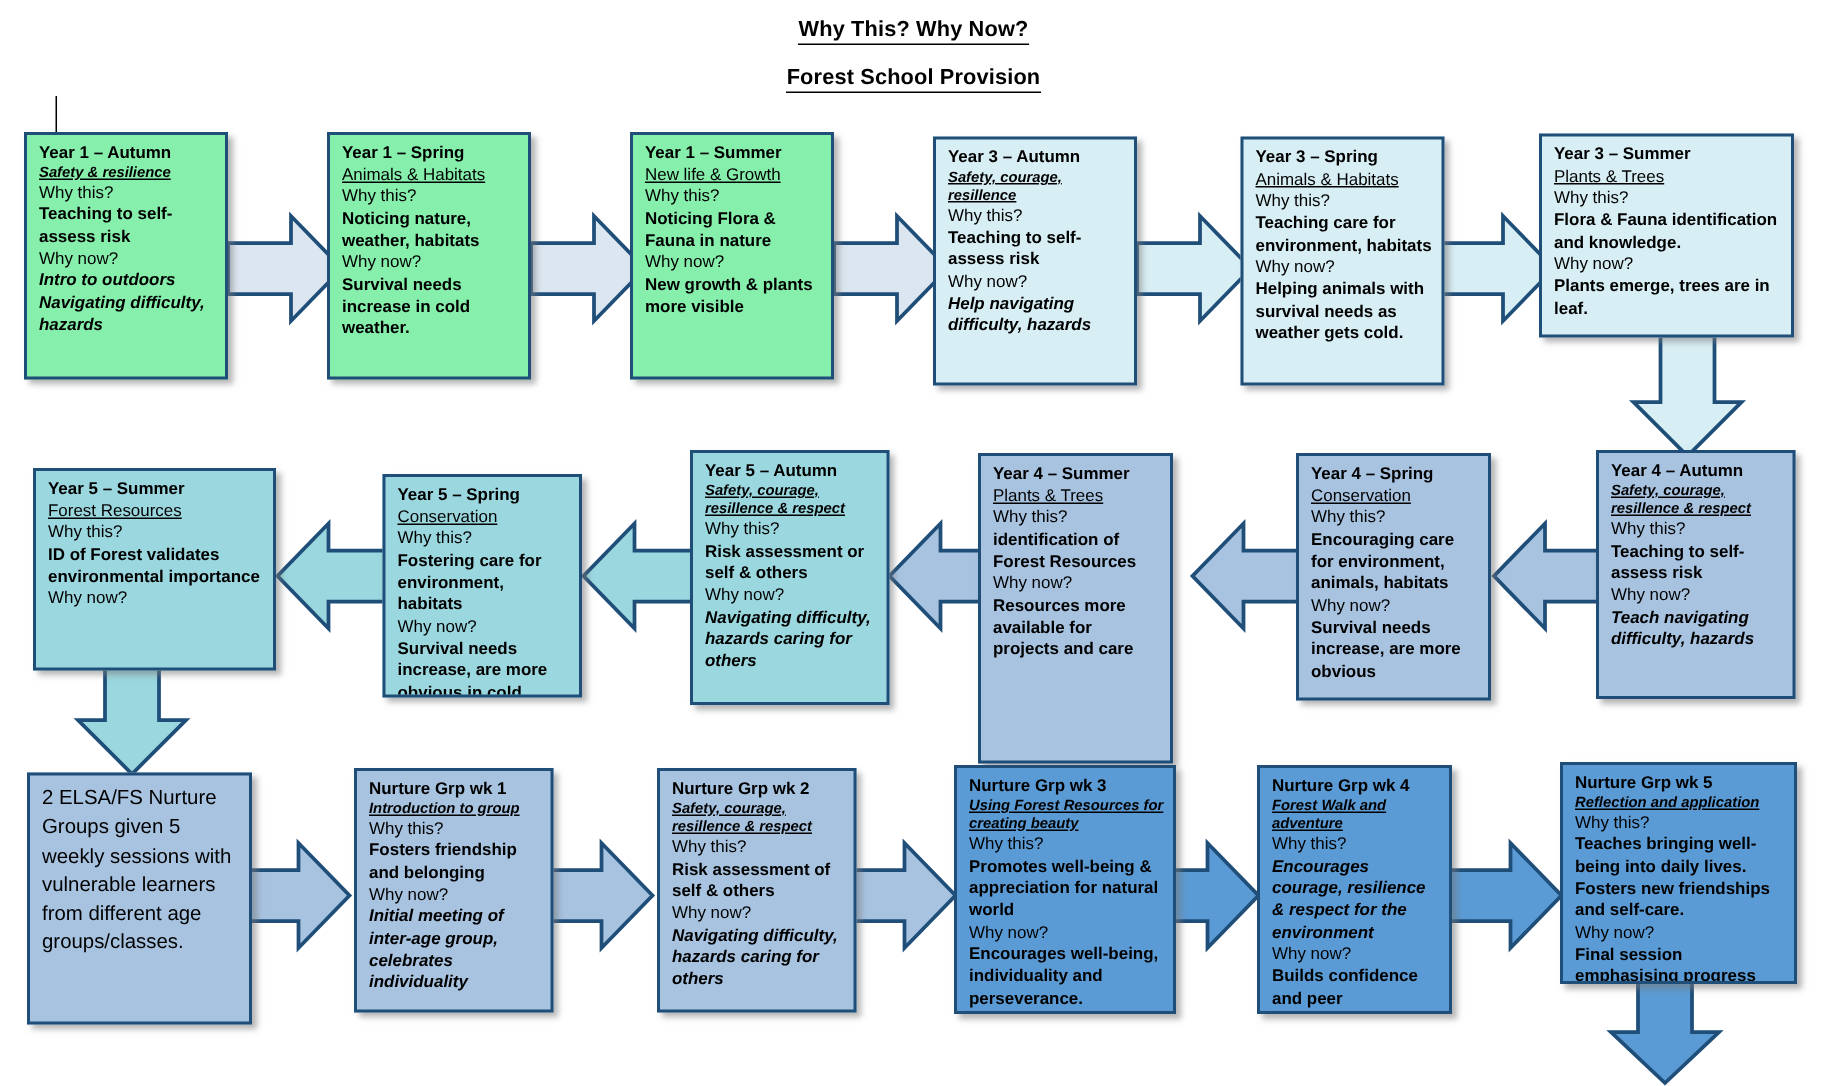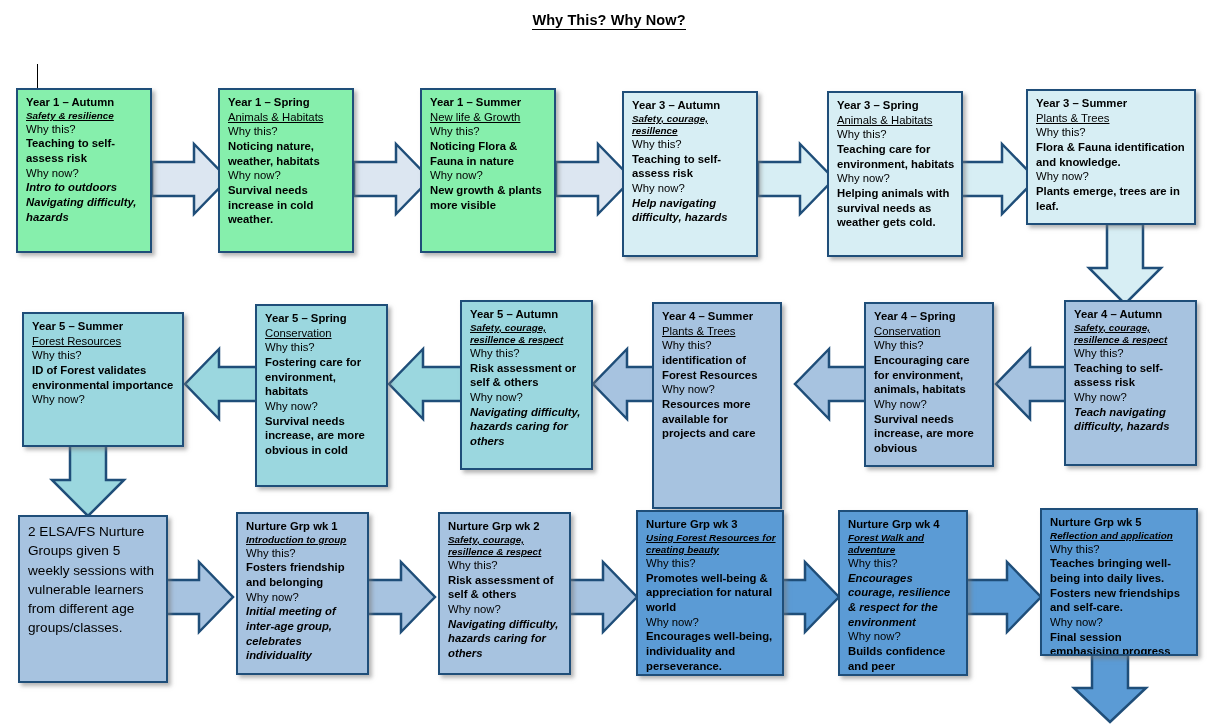--- a/index.html
+++ b/index.html
@@ -58,20 +58,21 @@
   #tick{position:absolute;left:37px;top:64px;width:1px;height:26px;background:#000;}
 </style>
 </head>
 <body>
 
 <div id="stage">
 
   <div id="tick"></div>
 
   <div class="title-line" id="title-1"><span>Why This? Why Now?</span></div>
+  <div class="title-line" id="title-2"><span>Forest School Provision</span></div>
 
   <div class="arrow" style="left:150px;top:140px;">
     <svg width="80" height="78" viewBox="0 0 80 78">
         <polygon fill="#DCE6F1" points="2,22 44,22 44,4 78,39 44,74 44,56 2,56"></polygon>
       </svg>
   </div>
   <div class="arrow" style="left:352px;top:140px;">
     <svg width="80" height="78" viewBox="0 0 80 78">
         <polygon fill="#DCE6F1" points="2,22 44,22 44,4 78,39 44,74 44,56 2,56"></polygon>
       </svg>
@@ -185,21 +186,21 @@
   </div>
 
   <div class="node c-teal" style="left:22px;top:312px;width:162px;height:135px;">
     <span class="hd">Year 5 – Summer</span>
     <span class="sub-plain">Forest Resources</span>
     <span class="q">Why this?</span>
     <span class="ans">ID of Forest validates environmental importance</span>
     <span class="q">Why now?</span>
   </div>
 
-  <div class="node c-teal" style="left:255px;top:304px;width:133px;height:183px;">
+  <div class="node c-teal" style="left:255px;top:316px;width:133px;height:149px;">
     <span class="hd">Year 5 – Spring</span>
     <span class="sub-plain">Conservation</span>
     <span class="q">Why this?</span>
     <span class="ans">Fostering care for environment, habitats</span>
     <span class="q">Why now?</span>
     <span class="ans">Survival needs increase, are more obvious in cold</span>
   </div>
 
   <div class="node c-teal" style="left:460px;top:300px;width:133px;height:170px;">
     <span class="hd">Year 5 – Autumn</span>

